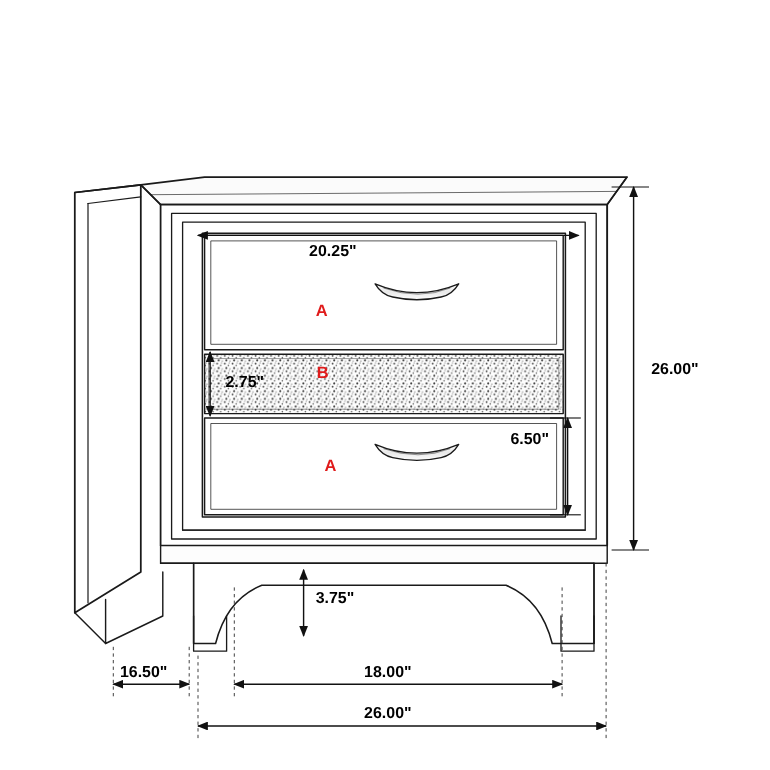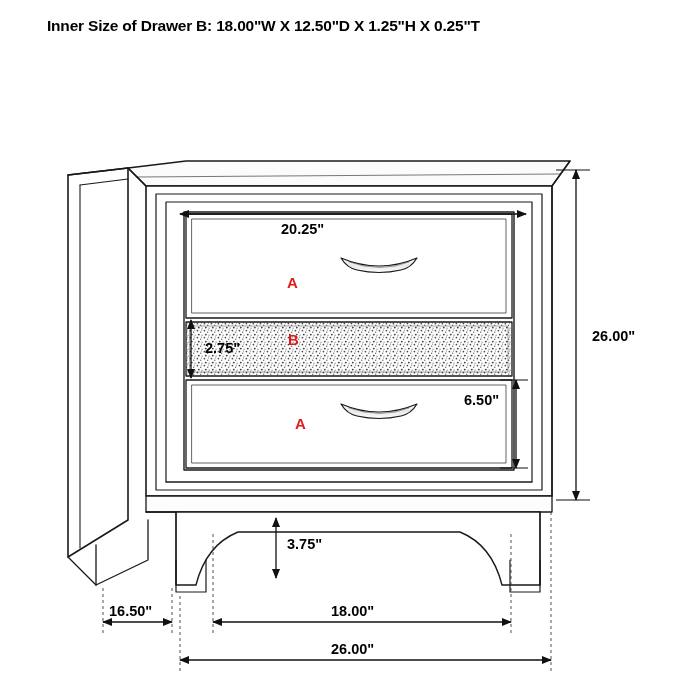--- a/index.html
+++ b/index.html
@@ -47,21 +47,20 @@
     white-space: nowrap;
   }
   .lbl.red { color: #e01b1b; font-size: 15px; }
 </style>
 </head>
 <body>
 
 <div id="stage">
 
   <div class="hdr">
-    <div>Inner Size of Drawer B: 18.00"W X 12.50"D X 1.25"H X 0.25"T</div>
   </div>
 
   <svg id="art" viewBox="0 0 700 700">
     <defs>
       <marker id="arrowEnd" markerWidth="10" markerHeight="8" refX="9" refY="4" orient="auto" markerUnits="userSpaceOnUse">
         <path d="M0,0 L10,4 L0,8 z" fill="#111"></path>
       </marker>
       <marker id="arrowStart" markerWidth="10" markerHeight="8" refX="1" refY="4" orient="auto" markerUnits="userSpaceOnUse">
         <path d="M10,0 L0,4 L10,8 z" fill="#111"></path>
       </marker>

